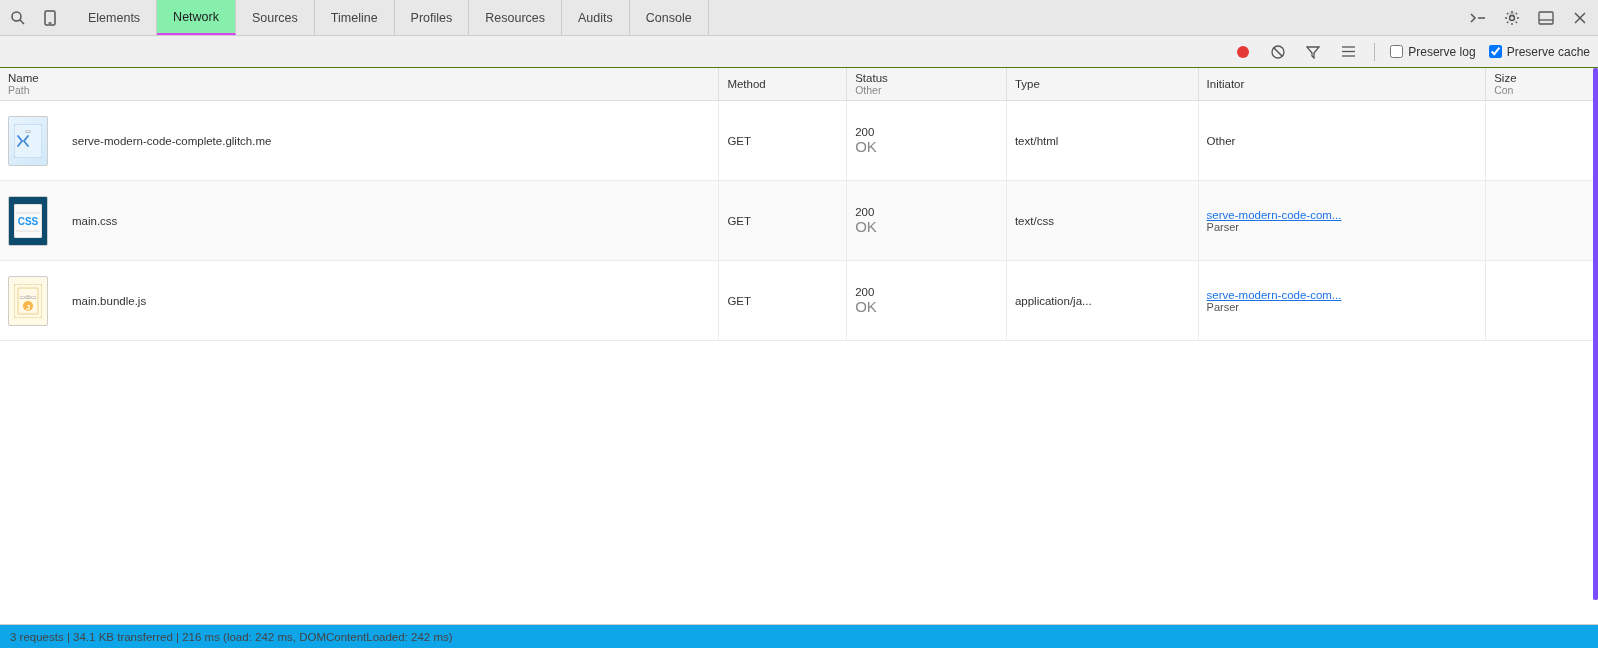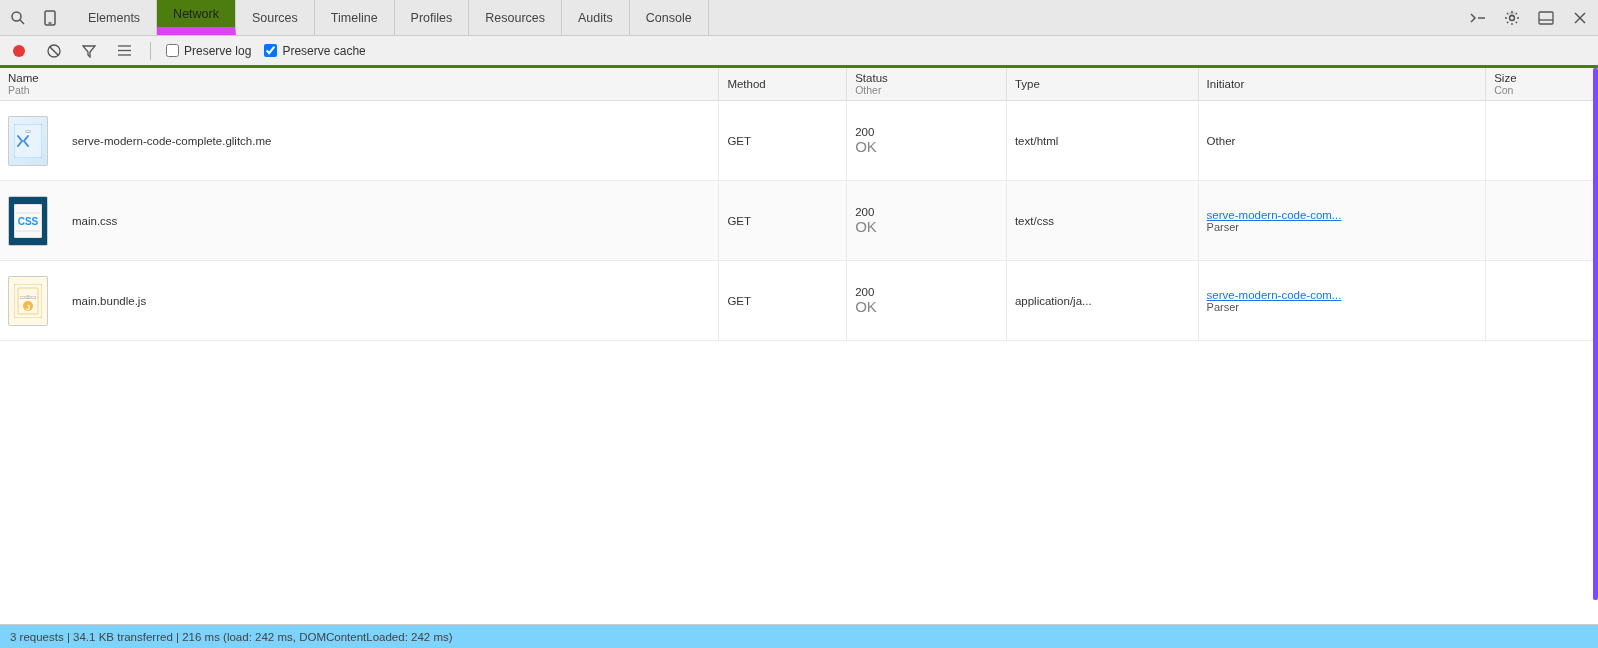--- a/index.html
+++ b/index.html
@@ -49,22 +49,22 @@
       height: 100%;
       display: flex;
       align-items: center;
       cursor: pointer;
       color: #444;
       font-size: 12.5px;
       border-right: 1px solid #ccc;
       white-space: nowrap;
     }
     .nav-tab.active {
-      background: #4d7c0f;
-      border-bottom: 8px solid #d946ef;
+      background: #86efac;
+      border-bottom: 2px solid #d946ef;
       color: #222;
       font-weight: 500;
     }
     .top-nav-right {
       margin-left: auto;
       display: flex;
       align-items: center;
       gap: 6px;
     }
     .top-nav-right .icon-btn {
@@ -76,24 +76,25 @@
       cursor: pointer;
       color: #555;
       font-size: 14px;
     }
 
     
     .toolbar {
       display: flex;
       align-items: center;
       background: #f0f0f0;
-      border-bottom: 3px solid #4d7c0f;
+      border-bottom: 1px solid #4d7c0f;
       height: 32px;
       padding: 0 8px;
       gap: 13px;
+      justify-content: flex-end;
     }
     .toolbar-icon-btn {
       width: 22px;
       height: 22px;
       display: flex;
       align-items: center;
       justify-content: center;
       cursor: pointer;
       border-radius: 2px;
       color: #555;
@@ -212,21 +213,21 @@
       cursor: pointer;
     }
     .initiator-sub {
       color: #555;
       font-size: 11px;
     }
 
     
     .status-bar {
       height: 24px;
-      background: #7dd3fc;
+      background: #0ea5e9;
       border-top: 1px solid #ccc;
       display: flex;
       align-items: center;
       padding: 0 10px;
       font-size: 11.5px;
       color: #444;
     }
 
     .main-content {
       display: flex;

